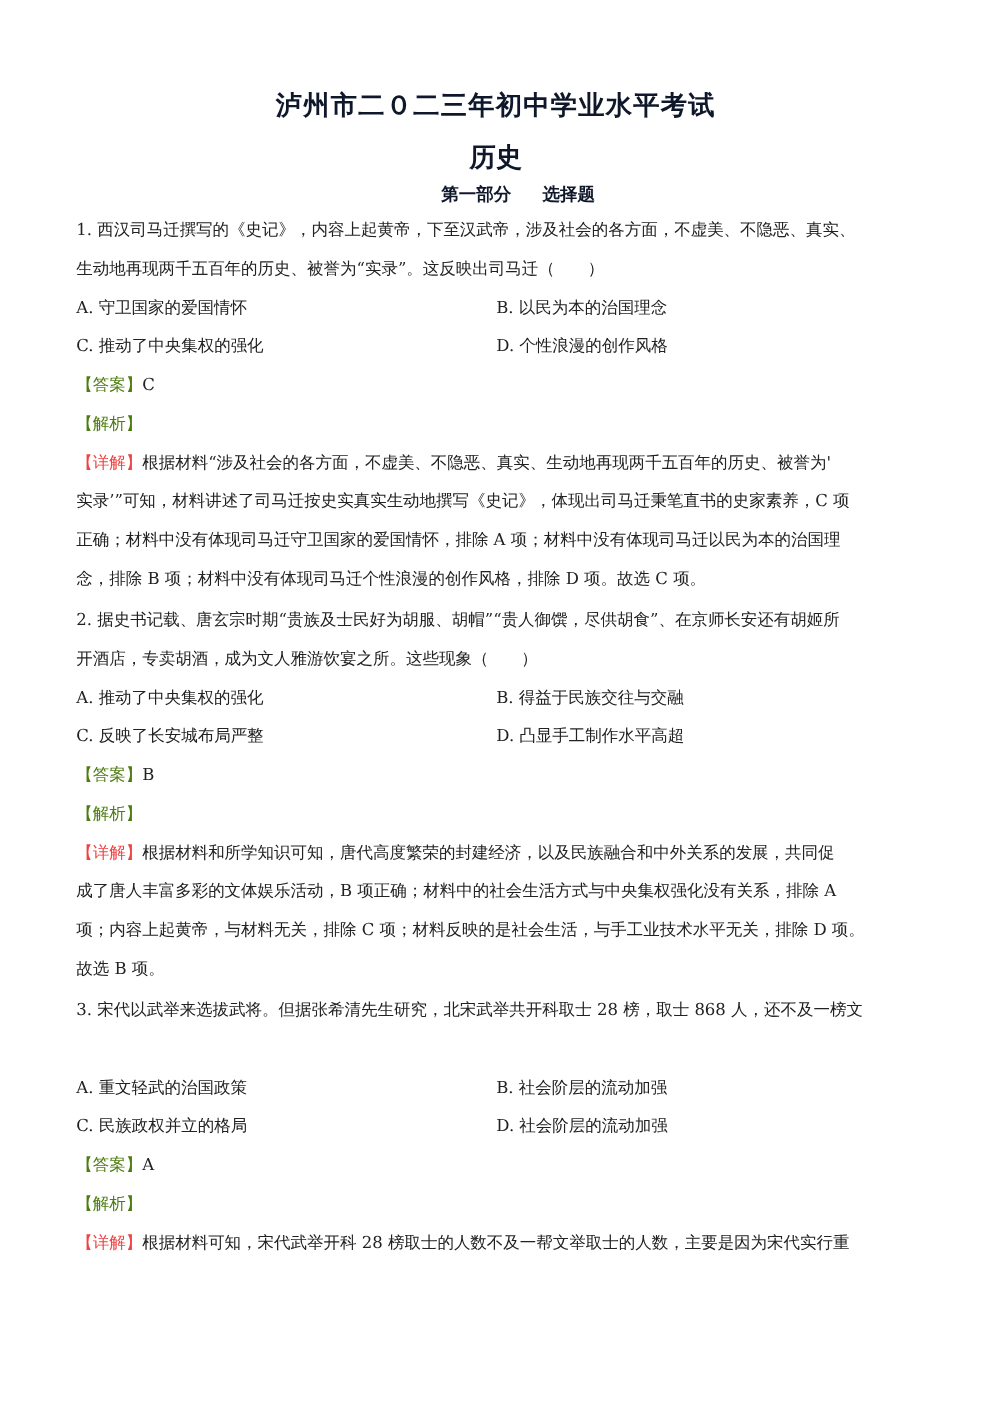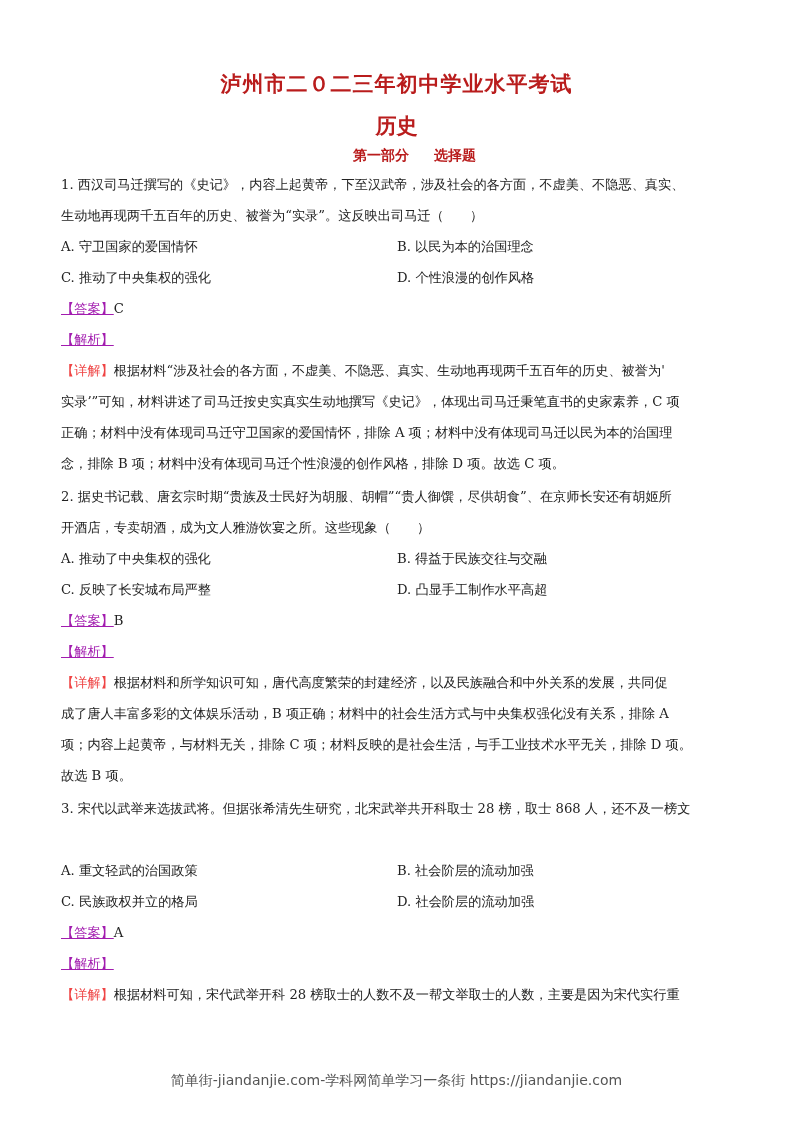--- a/index.html
+++ b/index.html
@@ -1,26 +1,26 @@
 <!DOCTYPE html>
 <html><head>
 <meta charset="utf-8">
 <style>
   html, body { margin: 0; padding: 0; background: #ffffff; }
   body { width: 793px; height: 1122px; position: relative; overflow: hidden;
          font-family: "DejaVu Serif", "Liberation Serif", serif; color: #222; }
   .page { position: absolute; left: 0; top: 0; width: 793px; height: 1122px; }
-  .title { position: absolute; left: 0; width: 793px; text-align: center; font-weight: bold; color: #b91c1c; }
+  .title { position: absolute; left: 0; width: 793px; text-align: center; font-weight: bold; color: #0f172a; }
   .t1 { top: 70px; font-size: 21px; letter-spacing: 1px; }
   .t2 { top: 112px; font-size: 21px; }
   .t3 { top: 147px; font-size: 14px; padding-left: 18px; }
   .t3 span { margin: 0 10px; }
   .line { position: absolute; left: 61px; font-size: 13.2px; line-height: 16px; white-space: nowrap; color: #222; }
   .opt-right { left: 397px; }
-  .lbl { color: #a21caf; text-decoration: underline; }
+  .lbl { color: #4d7c0f; }
   .bold { font-weight: normal; color: #ef4444; }
   .footer { position: absolute; top: 1072px; left: 0; width: 793px; text-align: center;
             font-family: "DejaVu Sans", "Liberation Sans", sans-serif; font-size: 14px; color: #555; }
 </style>
 </head>
 <body>
 
 <div class="page">
   <div class="title t1">泸州市二０二三年初中学业水平考试</div>
   <div class="title t2">历史</div>
@@ -75,14 +75,13 @@
   <div class="line" style="top:925px">
     <span class="lbl">【答案】</span><span>A</span>
   </div>
   <div class="line" style="top:956px">
     <span class="lbl">【解析】</span>
   </div>
   <div class="line" style="top:987px">
     <span class="bold">【详解】</span><span>根据材料可知，宋代武举开科 28 榜取士的人数不及一帮文举取士的人数，主要是因为宋代实行重</span>
   </div>
 
-  <div class="footer">简单街-jiandanjie.com-学科网简单学习一条街 https://jiandanjie.com</div>
 </div>
 
 </body></html>

